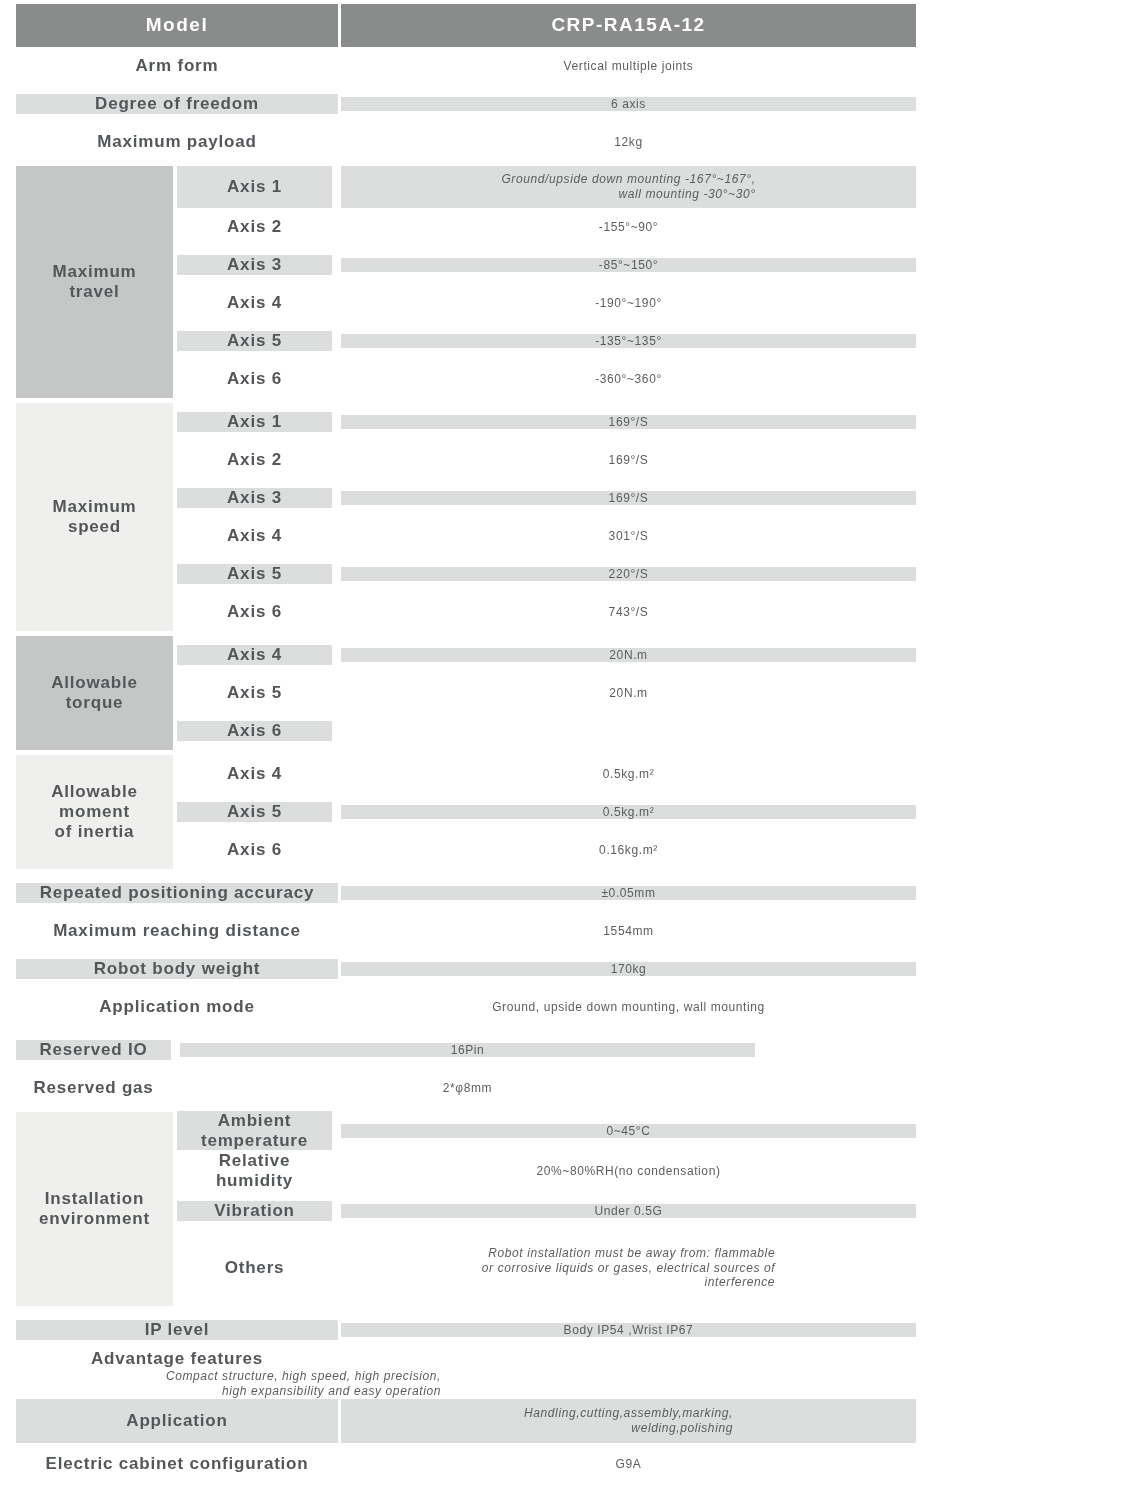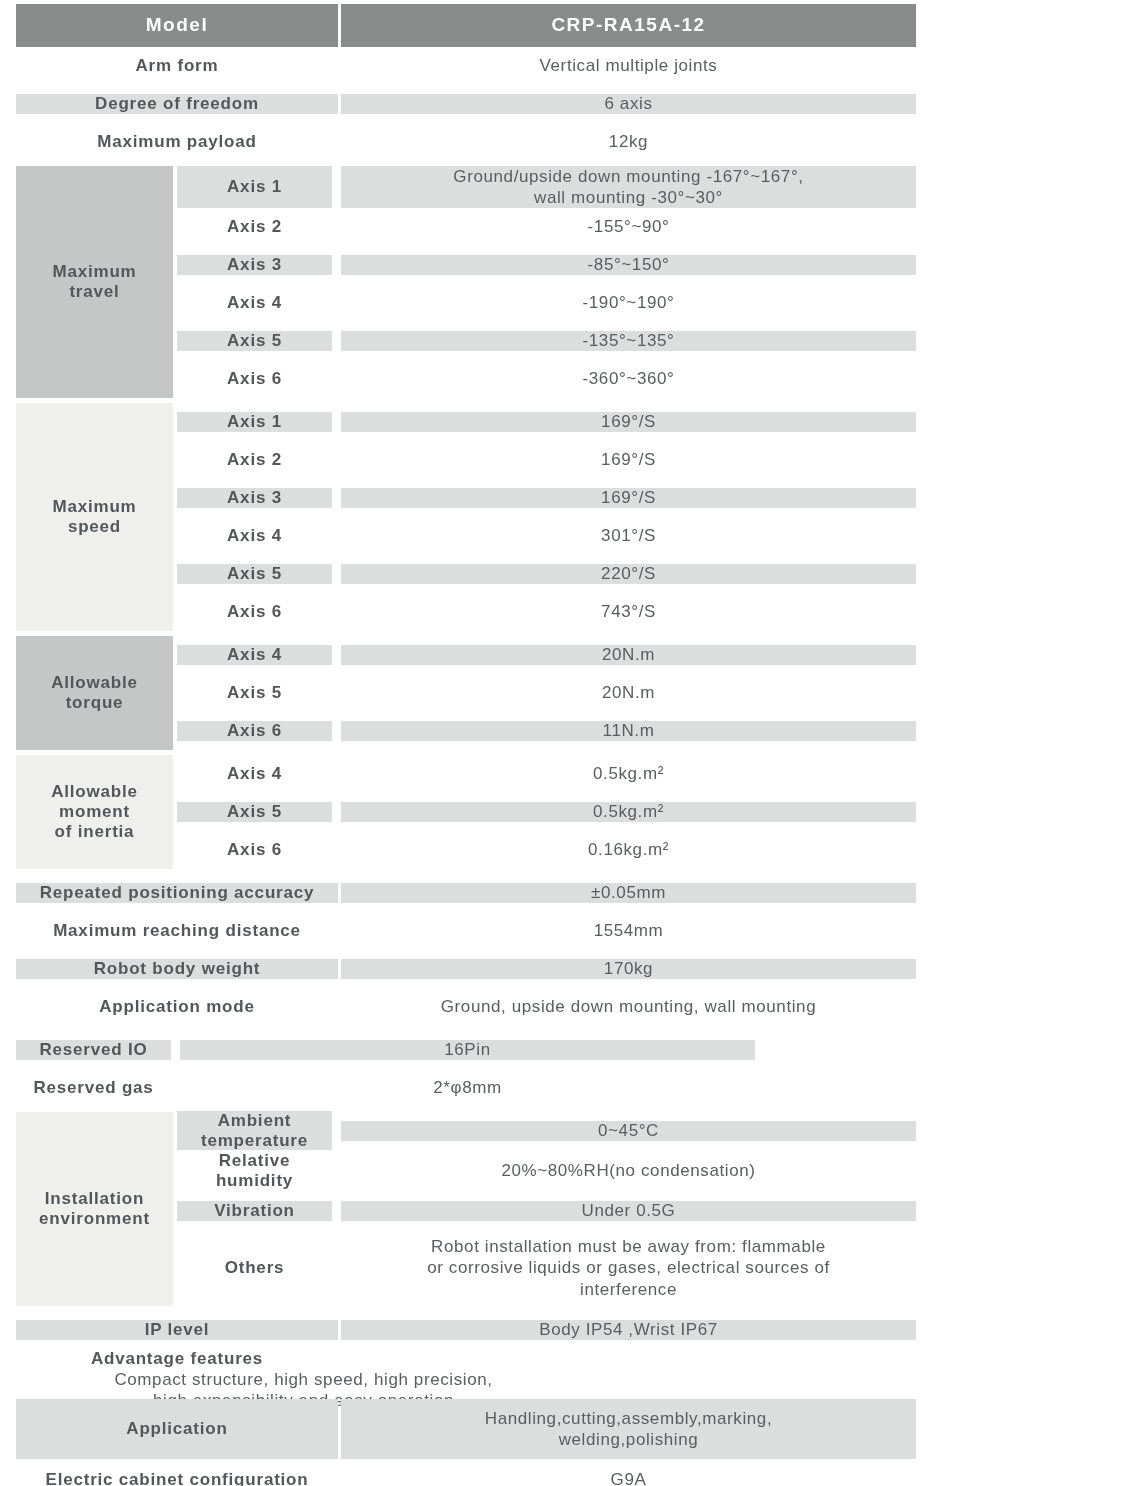--- a/index.html
+++ b/index.html
@@ -28,37 +28,37 @@
   .cell{display:flex;align-items:center;justify-content:center;}
   
   .lbl{width:322px;margin-right:3px;}
   .grp{width:157px;margin-right:4px;}
   .sub{width:155px;margin-right:9px;}
   .val{width:575px;}
   
   .h38{height:38px;align-items:center;}
   .h42{height:42px;}
   .h43{height:43px;}
-  .h44{height:60px;}
+  .h44{height:44px;}
   .h50{height:50px;flex-direction:column;}
   .h76{height:76px;}
   
   .bg-g{background:var(--row-gray);}
   .bg-w{background:var(--row-white);}
   .grp-dark{background:var(--group-dark);}
   .grp-light{background:var(--group-light);}
   
   .lbl .t,.grp .t,.sub .t{
     font-weight:bold;font-size:17px;letter-spacing:0.8px;color:var(--label-text);
   }
   .val .t{
-    font-weight:normal;font-size:17px;letter-spacing:0.6px;color:var(--value-text);
+    font-weight:normal;font-size:12px;letter-spacing:0.6px;color:var(--value-text);
   }
   .t{white-space:pre-line;text-align:center;line-height:1.18;}
-  .ml{text-align:center;line-height:1.24;}
+  .ml{text-align:right;line-height:1.24;font-style:italic;}
   .hdr{background:var(--header-bg);}
   .hdr .t{
     color:var(--header-text);font-weight:bold;font-size:19px;letter-spacing:1.5px;
   }
 </style>
 </head>
 <body>
 
 <div class="page">
   <div>
@@ -232,23 +232,20 @@
             <span class="t">Axis 5</span>
           </div>
           <div class="cell val bg-w">
             <span class="t">20N.m</span>
           </div>
         </div>
         <div class="row h38">
           <div class="cell sub bg-g">
             <span class="t">Axis 6</span>
           </div>
-          <div class="cell val bg-g">
-            <span class="t">11N.m</span>
-          </div>
         </div>
       </div>
     </div>
 
     <div class="blk section">
       <div class="cell grp grp-light">
         <span class="t">Allowable
 moment
 of inertia</span>
       </div>

